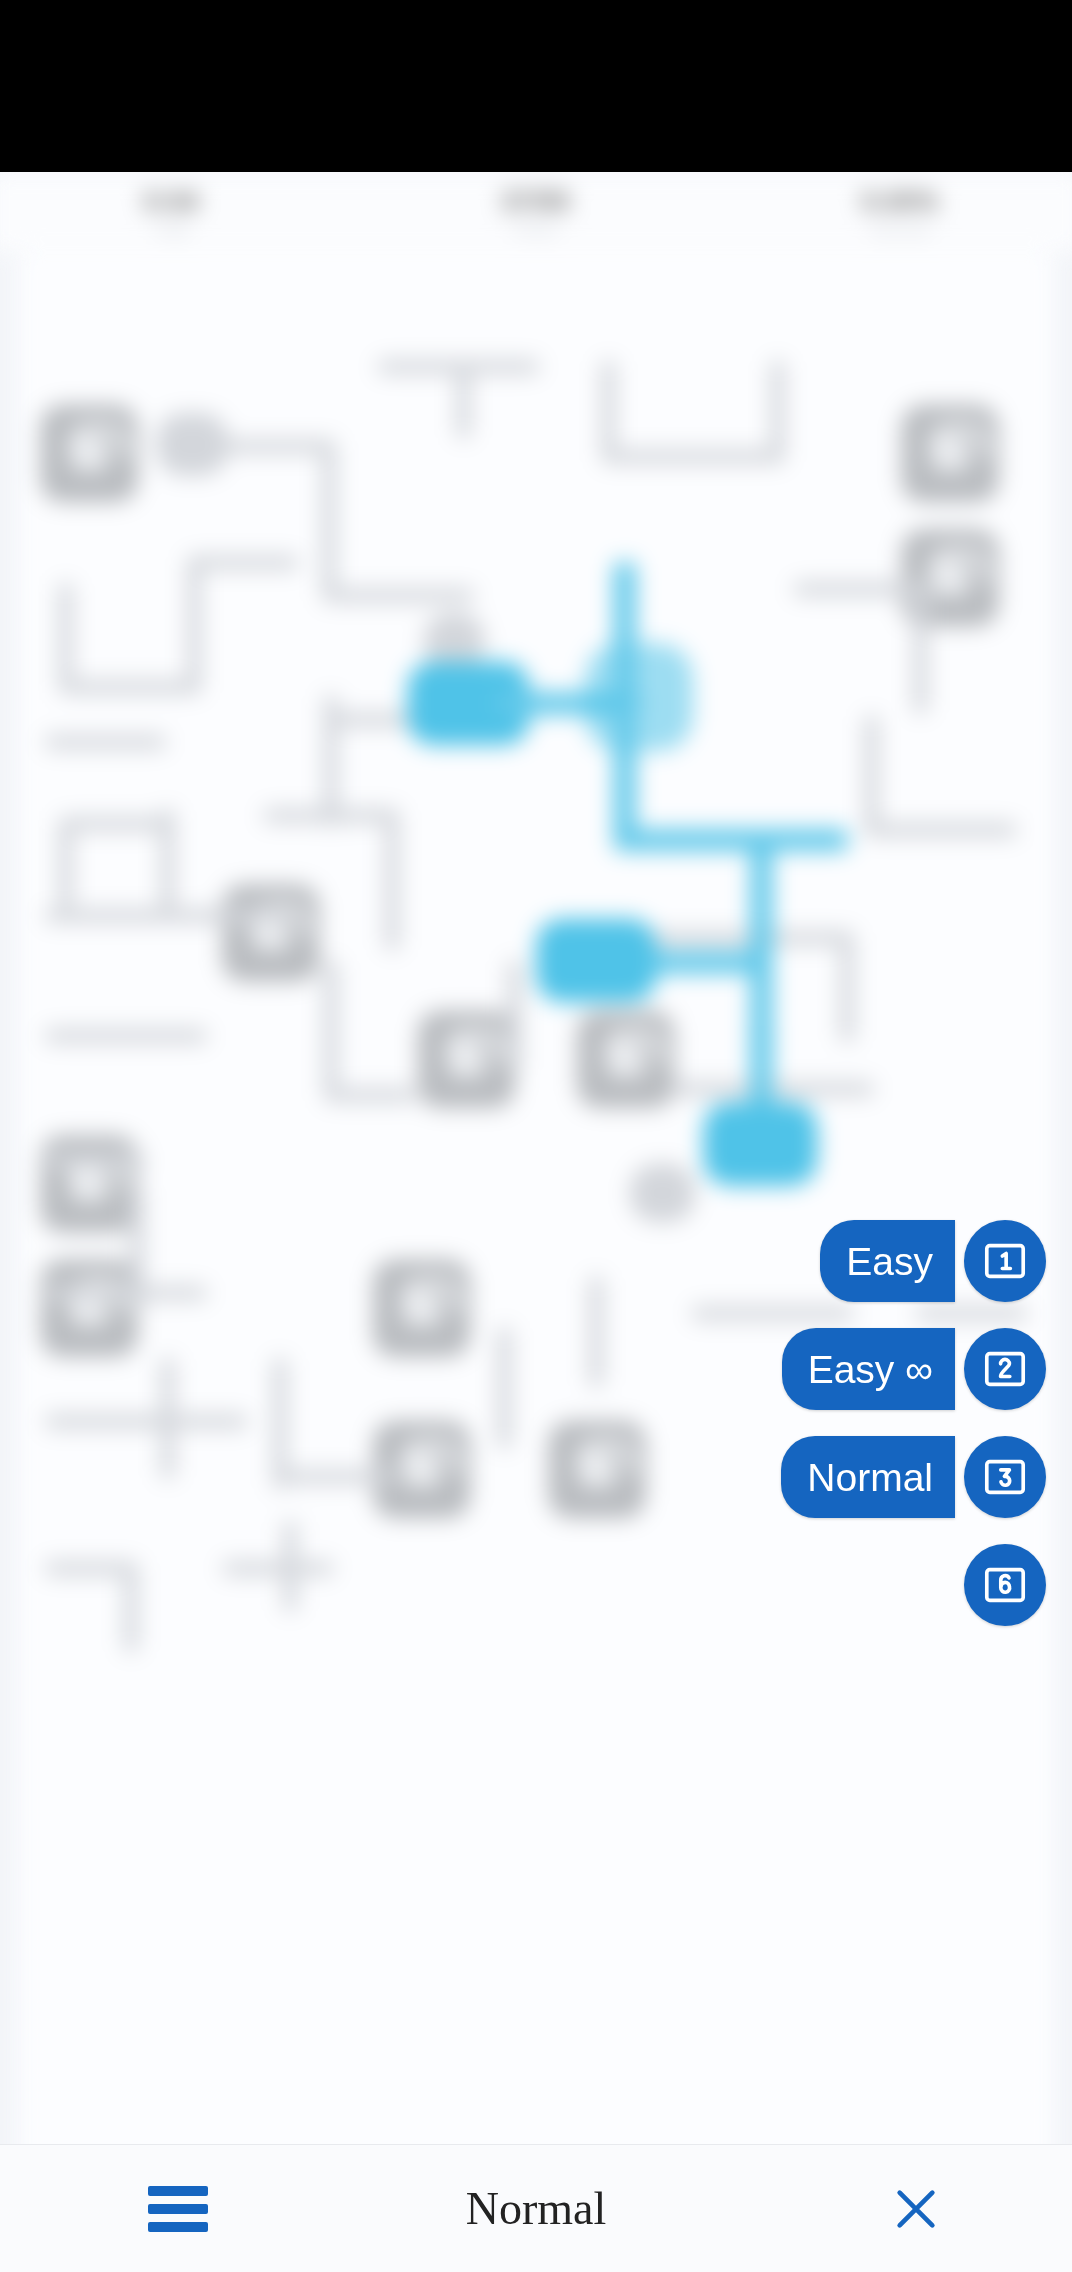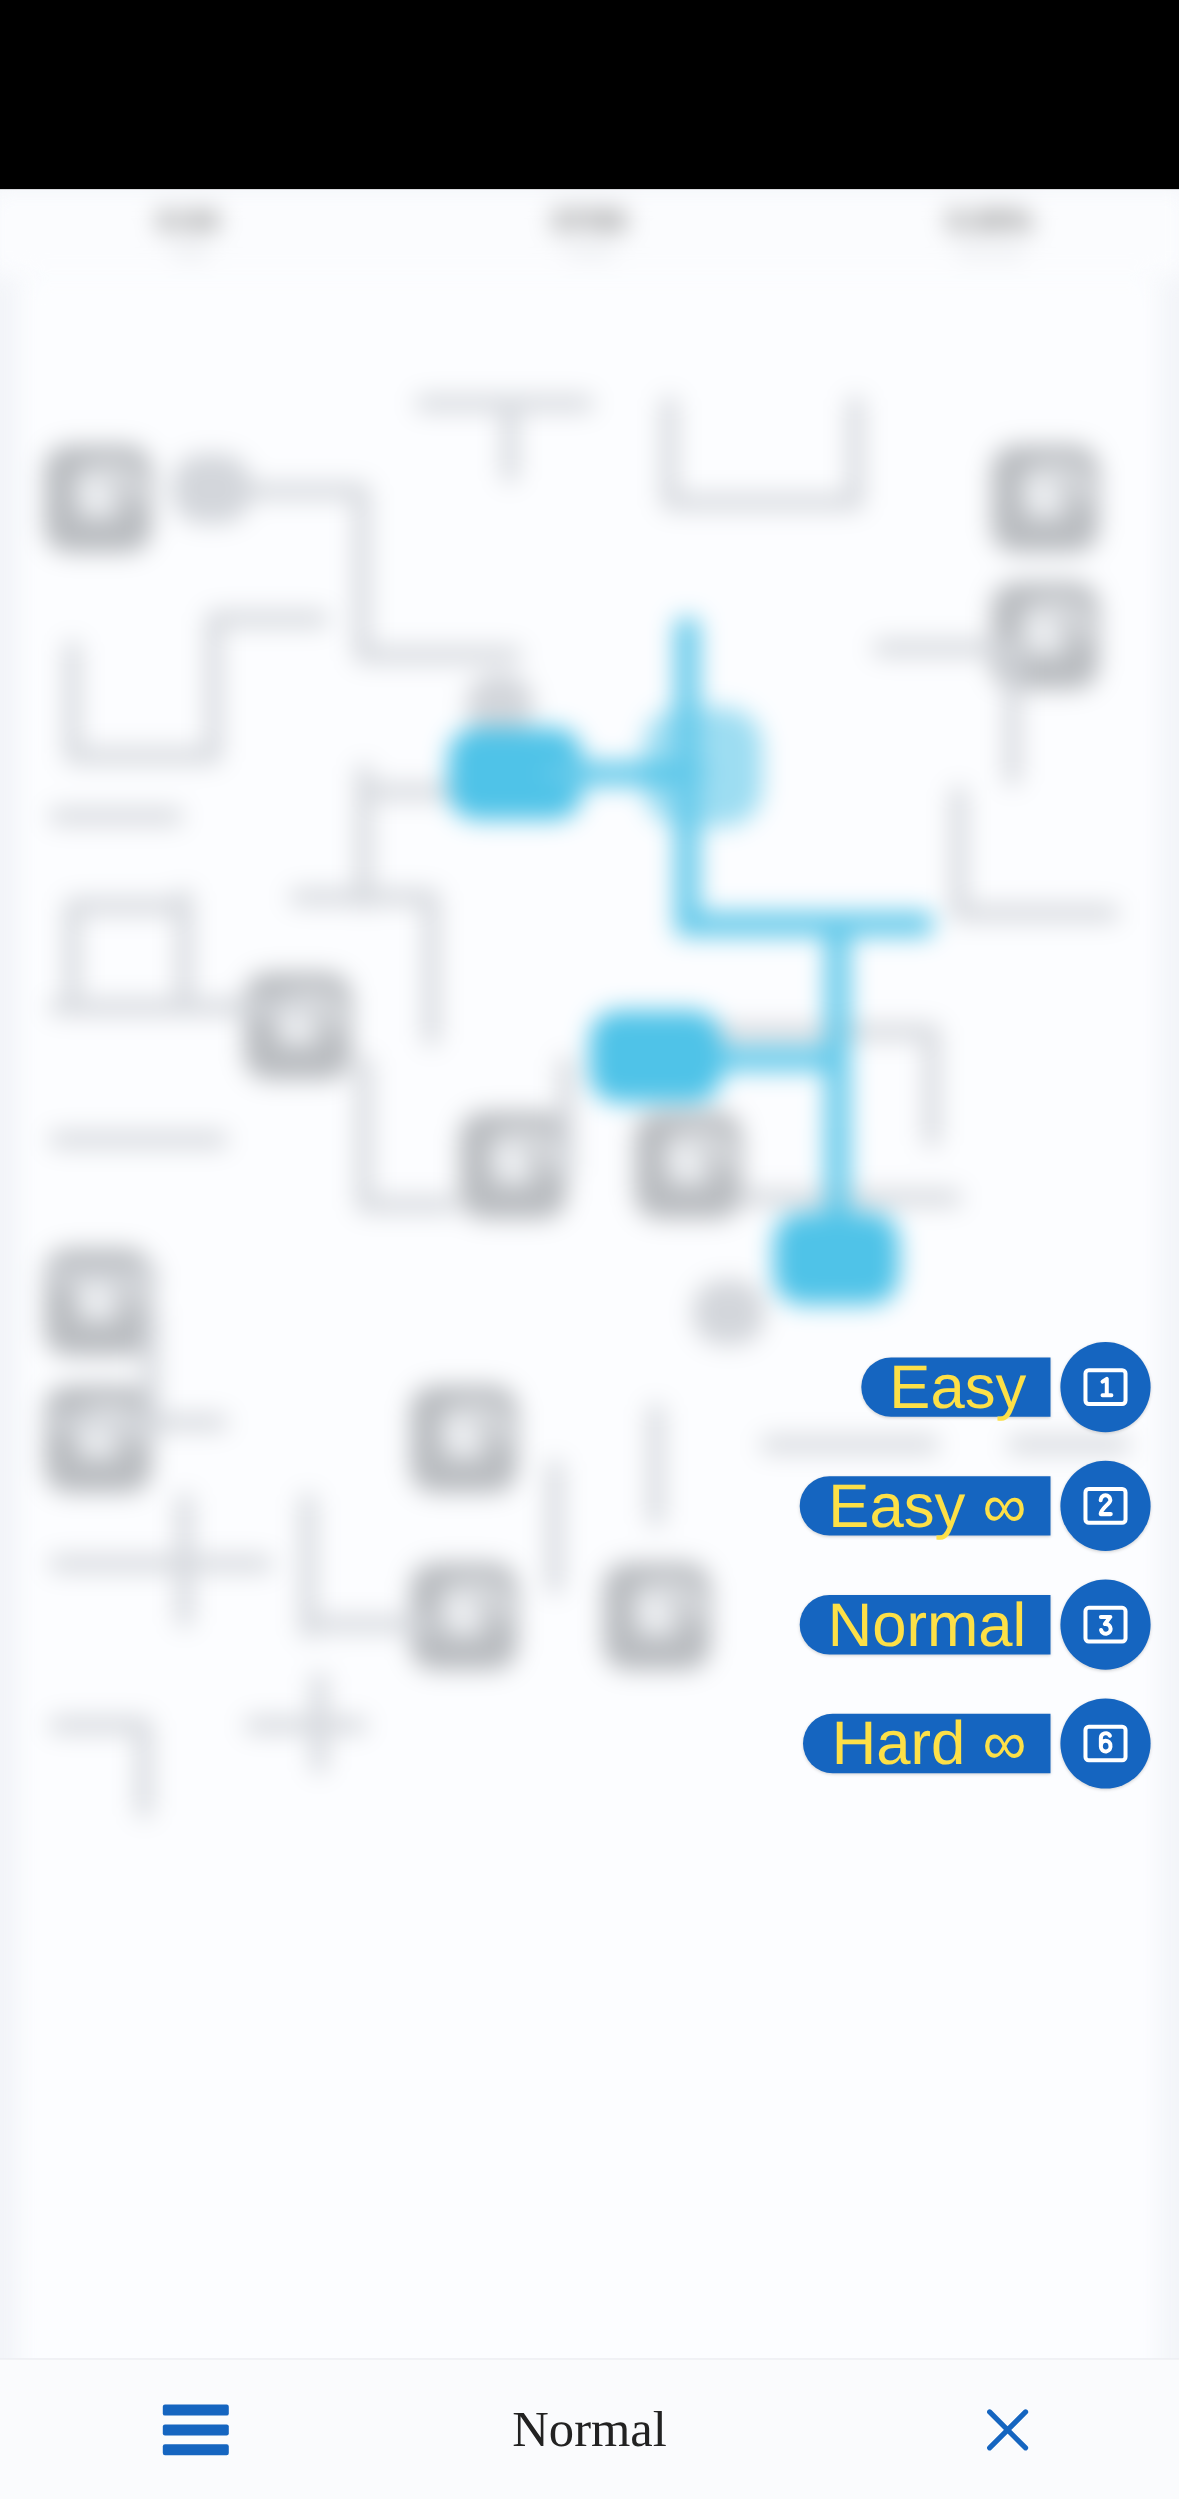--- a/index.html
+++ b/index.html
@@ -68,24 +68,24 @@
   }
 
   
   #difficulty-menu{
     position:absolute; right:26px; top:1048px;
     display:flex; flex-direction:column; gap:26px; align-items:flex-end;
     z-index:20;
   }
   .diff-row{ display:flex; align-items:center; }
   .diff-label{
-    height:54px; display:flex; align-items:center;
+    height:82px; display:flex; align-items:center;
     padding:0 22px 0 26px;
-    background:#1565c0; color:#fde047;
-    font-size:56px; line-height:1;
+    background:#1565c0; color:#ffffff;
+    font-size:39px; line-height:1;
     border-radius:34px 0 0 34px;
     white-space:nowrap;
     box-shadow:0 1px 3px rgba(0,0,0,.18);
   }
   .diff-key{
     width:82px; height:82px; margin-left:9px; flex:0 0 82px;
     border-radius:50%; background:#1565c0;
     display:flex; align-items:center; justify-content:center;
     box-shadow:0 1px 3px rgba(0,0,0,.18);
   }
@@ -251,21 +251,20 @@
         <svg viewBox="0 0 24 24" fill="none" stroke="#ffffff" stroke-width="1.9">
           <rect x="2.5" y="4" width="19" height="16" rx="1.6"></rect>
           <path d="M9.8 8.3h4.5l-2.6 3.4h.6a2.3 2.3 0 1 1-2.4 2.8" stroke-linecap="round" stroke-linejoin="round"></path>
         </svg>
       </div>
     </div>
 
 
 
     <div class="diff-row">
-      <div class="diff-label">Hard ∞</div>
       <div class="diff-key">
         <svg viewBox="0 0 24 24" fill="none" stroke="#ffffff" stroke-width="1.9">
           <rect x="2.5" y="4" width="19" height="16" rx="1.6"></rect>
           <path d="M14.1 8.3a2.3 2.3 0 0 0-4.3 1.2v3.9a2.3 2.3 0 1 0 4.5-.6 2.2 2.2 0 0 0-4.4.1" stroke-linecap="round" stroke-linejoin="round"></path>
         </svg>
       </div>
     </div>
 
 
   </div>

